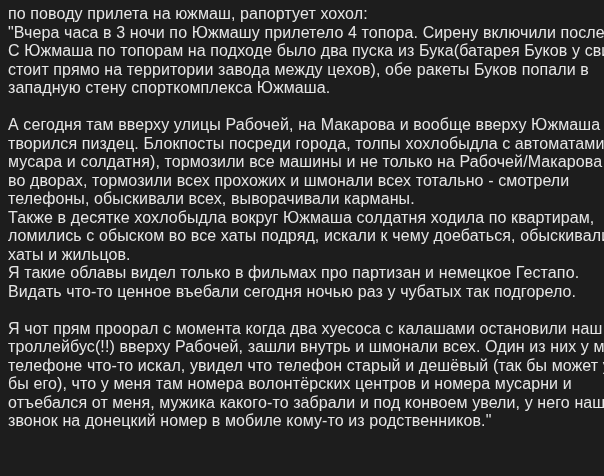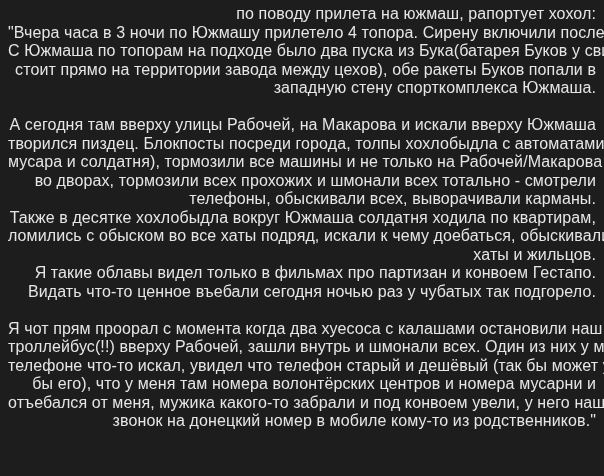--- a/index.html
+++ b/index.html
@@ -17,42 +17,41 @@
     padding: 5px 8px 0 8px;
     color: #e6e6e6;
     font-size: 16px;
     letter-spacing: 0.1px;
   }
   .line {
     height: 18.5px;
     line-height: 18.5px;
     white-space: pre;
     overflow: visible;
-    text-align: right;
   }
 </style>
 </head>
 <body style="background: rgb(29, 29, 29);">
 
 <div class="message-text" style="color: rgb(230, 230, 230);">
   <div class="line">по поводу прилета на южмаш, рапортует хохол:</div>
   <div class="line">"Вчера часа в 3 ночи по Южмашу прилетело 4 топора. Сирену включили после</div>
   <div class="line">С Южмаша по топорам на подходе было два пуска из Бука(батарея Буков у свиней</div>
   <div class="line">стоит прямо на территории завода между цехов), обе ракеты Буков попали в</div>
   <div class="line">западную стену спорткомплекса Южмаша.</div>
   <div class="line"></div>
-  <div class="line">А сегодня там вверху улицы Рабочей, на Макарова и искали вверху Южмаша</div>
+  <div class="line">А сегодня там вверху улицы Рабочей, на Макарова и вообще вверху Южмаша</div>
   <div class="line">творился пиздец. Блокпосты посреди города, толпы хохлобыдла с автоматами(и</div>
   <div class="line">мусара и солдатня), тормозили все машины и не только на Рабочей/Макарова а и</div>
   <div class="line">во дворах, тормозили всех прохожих и шмонали всех тотально - смотрели</div>
   <div class="line">телефоны, обыскивали всех, выворачивали карманы.</div>
   <div class="line">Также в десятке хохлобыдла вокруг Южмаша солдатня ходила по квартирам,</div>
   <div class="line">ломились с обыском во все хаты подряд, искали к чему доебаться, обыскивали</div>
   <div class="line">хаты и жильцов.</div>
-  <div class="line">Я такие облавы видел только в фильмах про партизан и конвоем Гестапо.</div>
+  <div class="line">Я такие облавы видел только в фильмах про партизан и немецкое Гестапо.</div>
   <div class="line">Видать что-то ценное въебали сегодня ночью раз у чубатых так подгорело.</div>
   <div class="line"></div>
   <div class="line">Я чот прям проорал с момента когда два хуесоса с калашами остановили наш</div>
   <div class="line">троллейбус(!!) вверху Рабочей, зашли внутрь и шмонали всех. Один из них у меня в</div>
   <div class="line">телефоне что-то искал, увидел что телефон старый и дешёвый (так бы может украл</div>
   <div class="line">бы его), что у меня там номера волонтёрских центров и номера мусарни и</div>
   <div class="line">отъебался от меня, мужика какого-то забрали и под конвоем увели, у него нашли</div>
   <div class="line">звонок на донецкий номер в мобиле кому-то из родственников."</div>
 </div>
 

